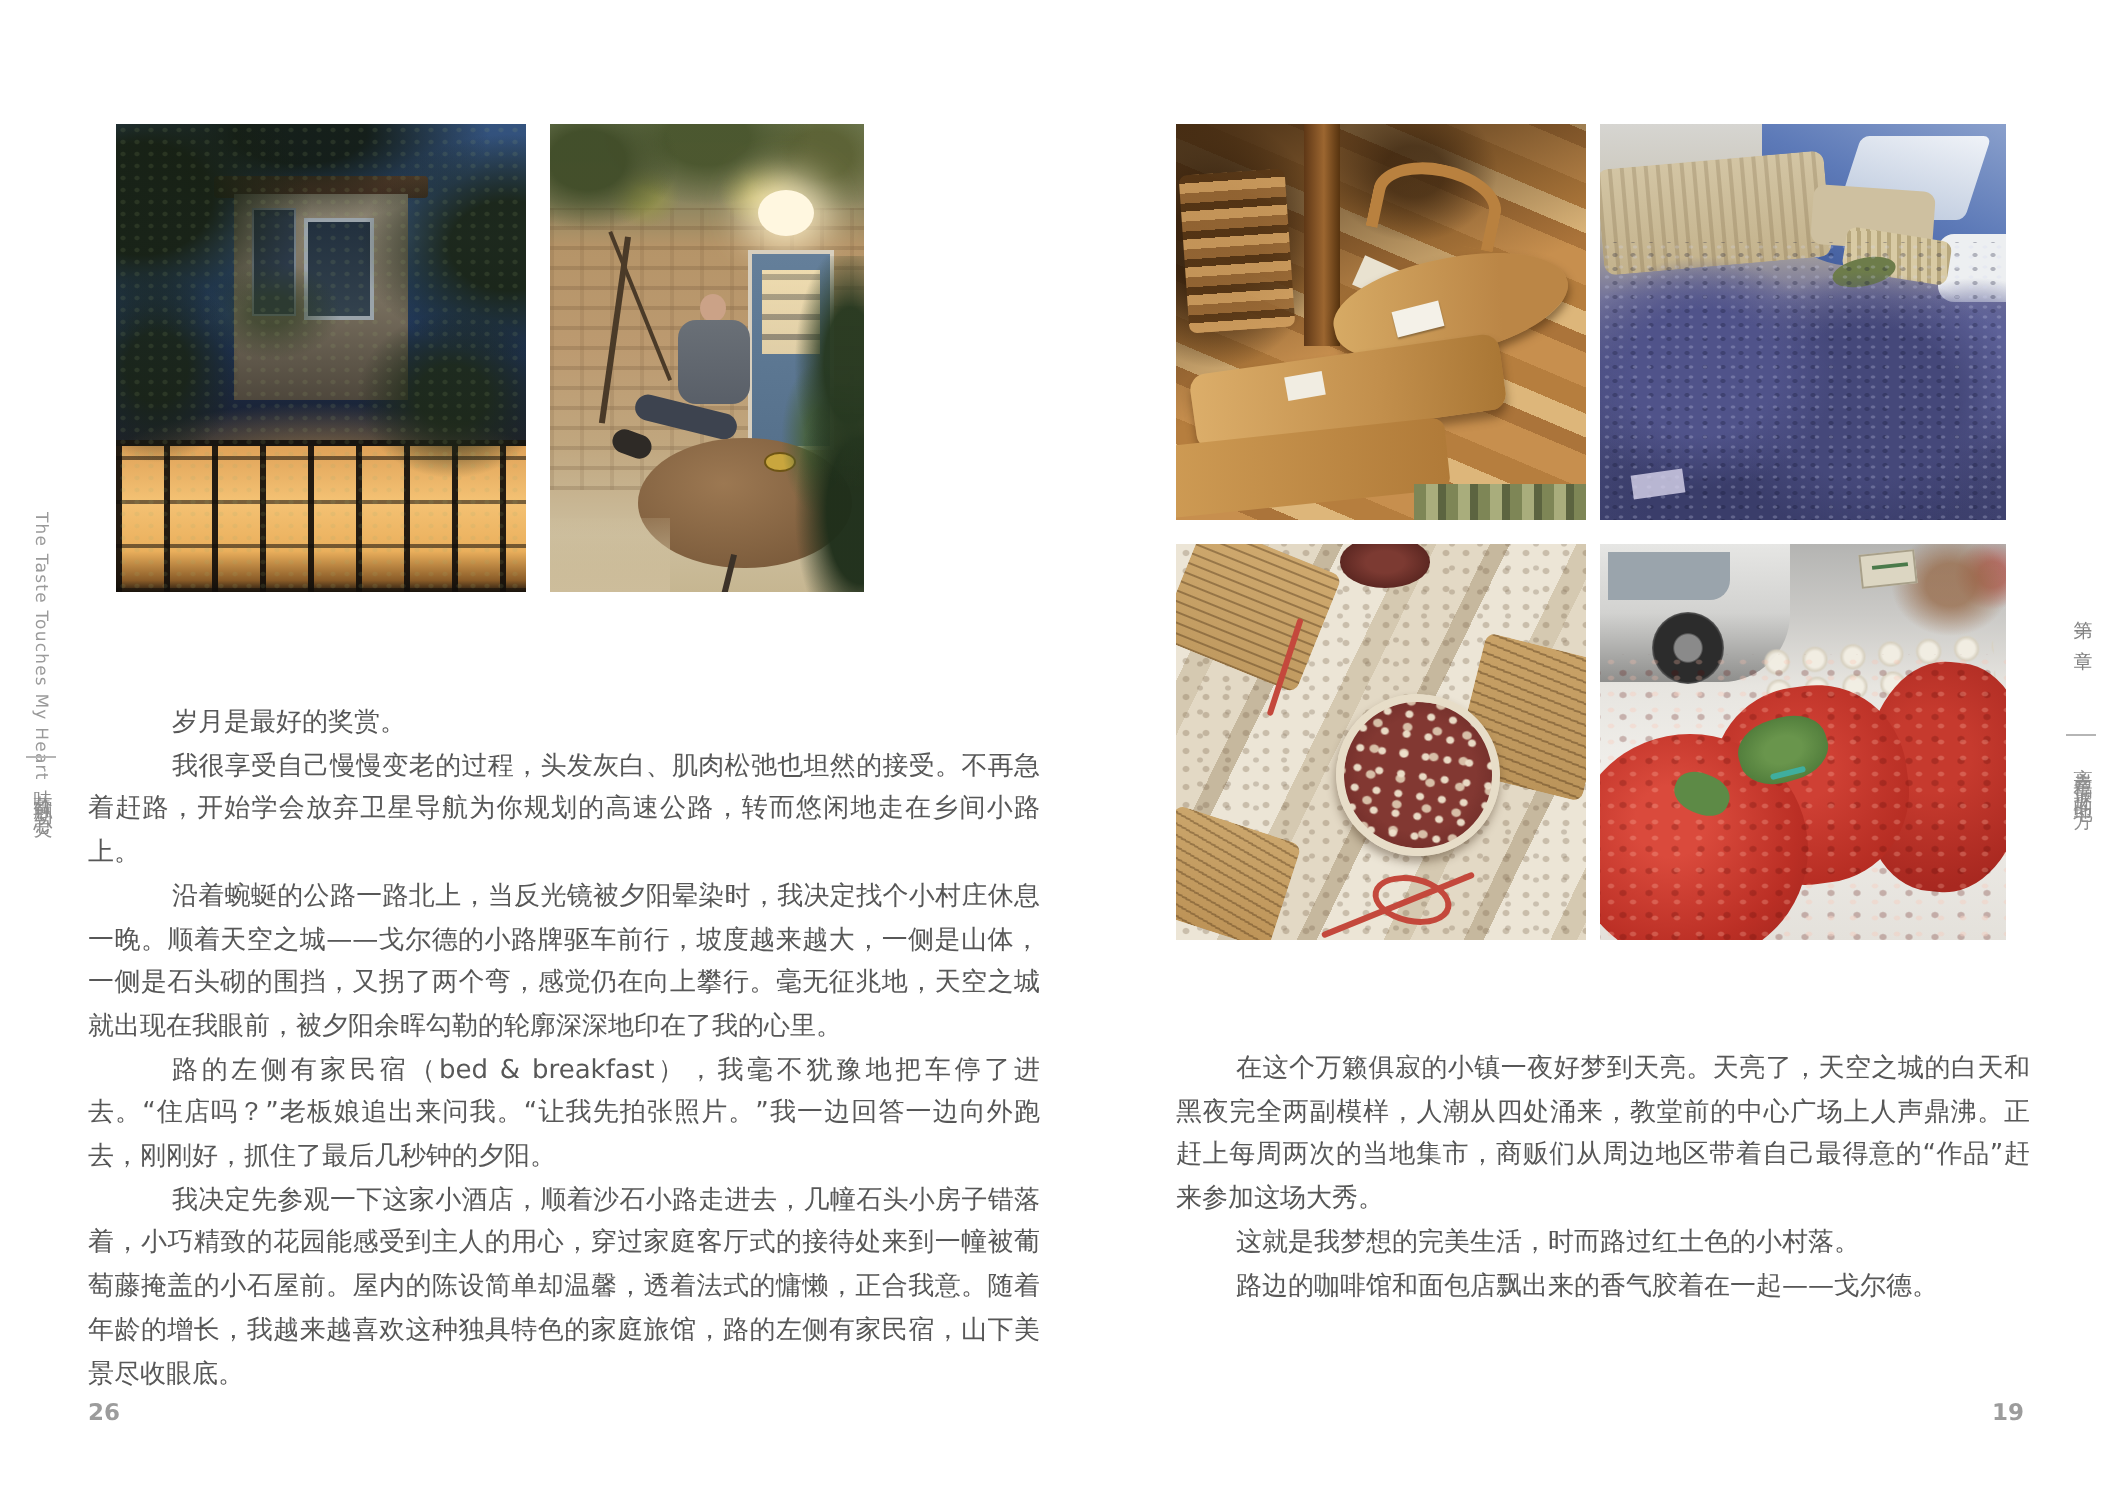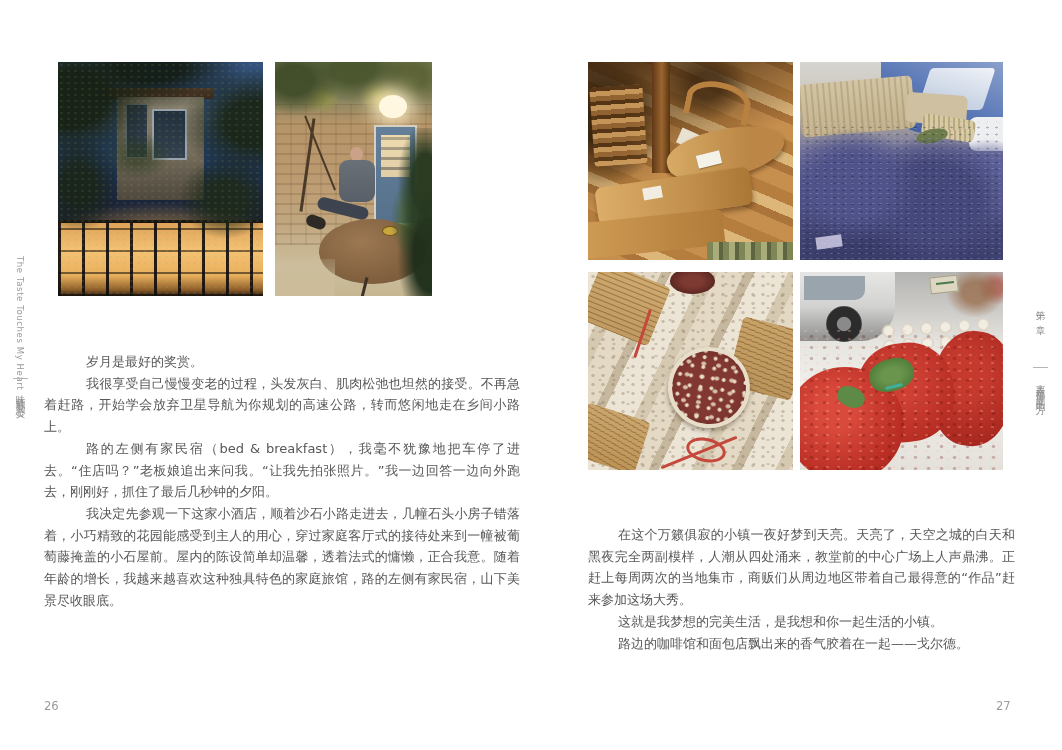--- a/index.html
+++ b/index.html
@@ -159,21 +159,21 @@
     background-image:radial-gradient(rgba(255,190,170,.55) 1.2px,transparent 2px),radial-gradient(rgba(90,10,6,.5) 1.4px,transparent 2.2px);
     background-size:11px 8px,13px 11px;background-position:0 0,5px 4px;}
   .p6-stems{left:34%;top:44%;width:22%;height:16%;border-radius:45%;background:radial-gradient(#69954c 30%,#4c7838 85%);transform:rotate(-16deg);}
   .p6-stems2{left:18%;top:58%;width:14%;height:10%;border-radius:45%;background:#5d8a46;transform:rotate(22deg);}
   .p6-tie{left:42%;top:57%;width:18px;height:3px;background:#3fae9e;transform:rotate(-14deg);border-radius:2px;}
   
   .text-col{position:absolute;color:#575757;font-size:13px;line-height:21.7px;text-align:justify;margin-top:47px;}
   .text-col p{margin:0;}
   #left-text p{text-indent:42px;}
   #right-text p{text-indent:30px;}
-  .pagenum{position:absolute;font-size:11.5px;color:#9c9c9c;}
+  .pagenum{position:absolute;font-size:11.5px;color:#9c9c9c;font-weight:bold;}
 </style>
 </head>
 <body>
 
 <div class="abs side-col" style="left:6px;top:256px;width:28px;">
   <div class="v-en" style="height:114px;">The Taste Touches My Heart</div>
   <div class="side-rule"></div>
   <div class="v-cn tight" style="height:78px;">味蕾触动心灵</div>
 </div>
 
@@ -212,20 +212,21 @@
     <div class="p2-table"></div>
     <div class="p2-tableleg"></div>
     <div class="p2-ashtray"></div>
     <div class="p2-ground"></div>
     <div class="p2-rightbush"></div>
   </div>
 
   <div class="text-col" id="left-text" style="left:44px;top:304px;width:476px;">
     <p>岁月是最好的奖赏。</p>
     <p>我很享受自己慢慢变老的过程，头发灰白、肌肉松弛也坦然的接受。不再急着赶路，开始学会放弃卫星导航为你规划的高速公路，转而悠闲地走在乡间小路上。</p>
+    <p>沿着蜿蜒的公路一路北上，当反光镜被夕阳晕染时，我决定找个小村庄休息一晚。顺着天空之城——戈尔德的小路牌驱车前行，坡度越来越大，一侧是山体，一侧是石头砌的围挡，又拐了两个弯，感觉仍在向上攀行。毫无征兆地，天空之城就出现在我眼前，被夕阳余晖勾勒的轮廓深深地印在了我的心里。</p>
     <p>路的左侧有家民宿（bed &amp; breakfast），我毫不犹豫地把车停了进去。“住店吗？”老板娘追出来问我。“让我先拍张照片。”我一边回答一边向外跑去，刚刚好，抓住了最后几秒钟的夕阳。</p>
     <p>我决定先参观一下这家小酒店，顺着沙石小路走进去，几幢石头小房子错落着，小巧精致的花园能感受到主人的用心，穿过家庭客厅式的接待处来到一幢被葡萄藤掩盖的小石屋前。屋内的陈设简单却温馨，透着法式的慵懒，正合我意。随着年龄的增长，我越来越喜欢这种独具特色的家庭旅馆，路的左侧有家民宿，山下美景尽收眼底。</p>
   </div>
 
   <div class="pagenum" style="left:44px;top:699px;">26</div>
 </div>
 
 <div>
 
   <div class="photo" id="photo3" style="left:588px;top:62px;width:205px;height:198px;">
@@ -281,18 +282,18 @@
     <div class="p6-chili2"></div>
     <div class="p6-chili1"></div>
     <div class="p6-chilitex"></div>
     <div class="p6-stems"></div>
     <div class="p6-stems2"></div>
     <div class="p6-tie"></div>
   </div>
 
   <div class="text-col" id="right-text" style="left:588px;top:477px;width:427px;">
     <p>在这个万籁俱寂的小镇一夜好梦到天亮。天亮了，天空之城的白天和黑夜完全两副模样，人潮从四处涌来，教堂前的中心广场上人声鼎沸。正赶上每周两次的当地集市，商贩们从周边地区带着自己最得意的“作品”赶来参加这场大秀。</p>
-    <p>这就是我梦想的完美生活，是我想和你一起生活的小镇。</p>
+    <p>这就是我梦想的完美生活，时而路过红土色的小村落。</p>
     <p>路边的咖啡馆和面包店飘出来的香气胶着在一起——戈尔德。</p>
   </div>
 
-  <div class="pagenum" style="left:996px;top:699px;">27</div>
+  <div class="pagenum" style="left:996px;top:699px;">19</div>
 </div>
 
 </body></html>

